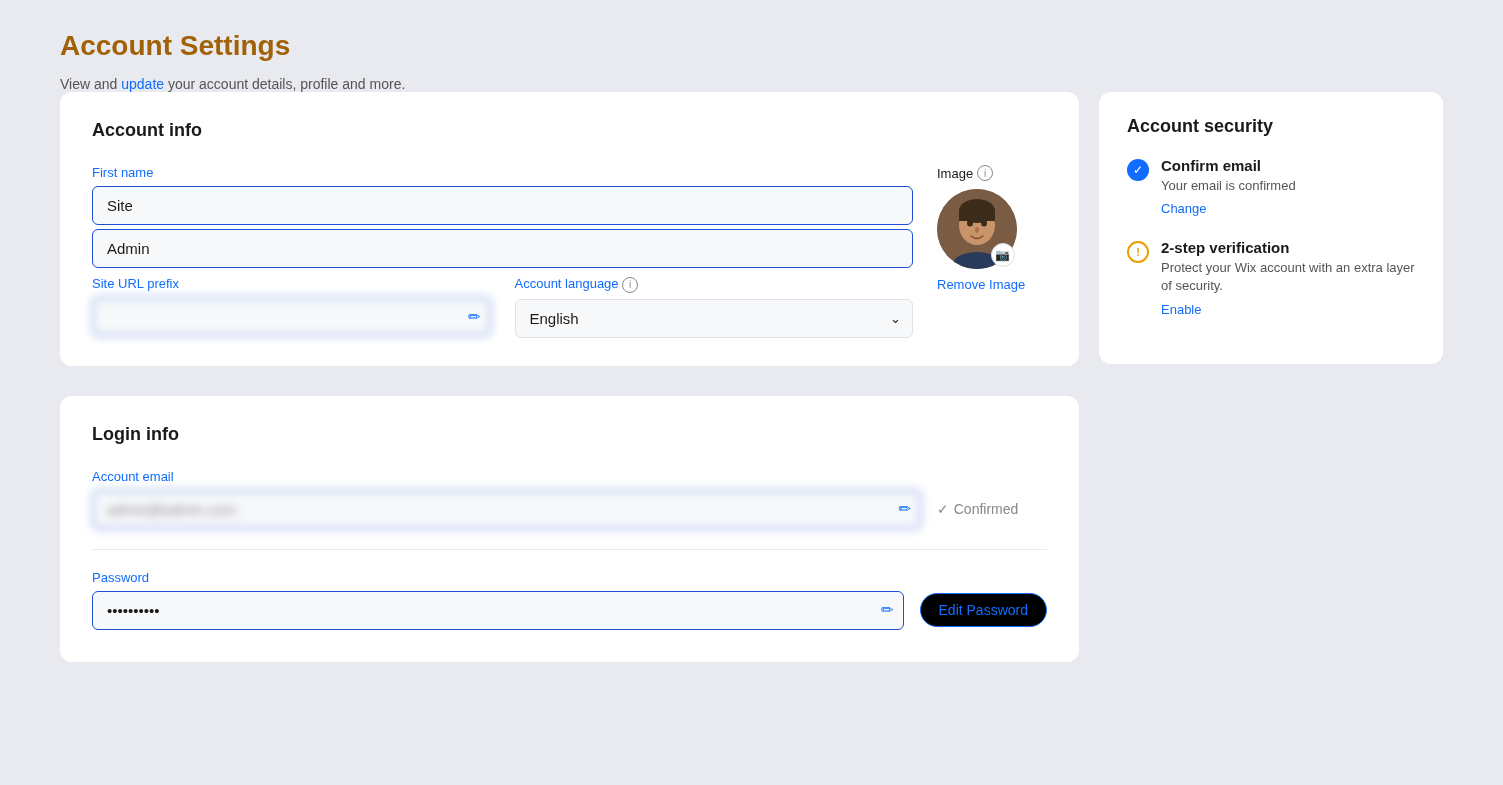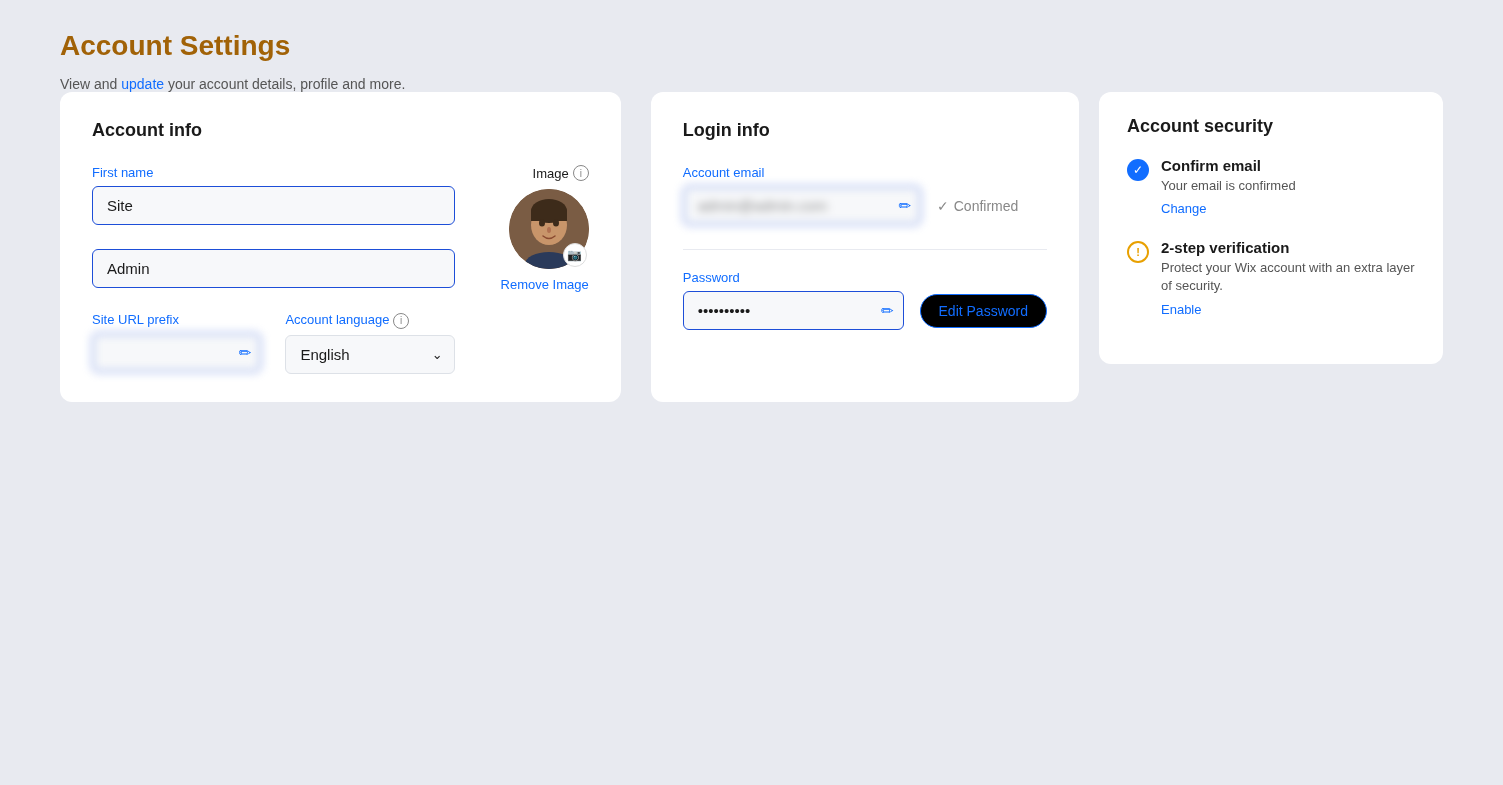--- a/index.html
+++ b/index.html
@@ -24,20 +24,21 @@
       text-decoration: none;
     }
     .layout {
       display: flex;
       gap: 20px;
       align-items: flex-start;
     }
     .main-col {
       flex: 1;
       display: flex;
+      flex-direction: column;
       gap: 30px;
     }
     .card {
       background: #fff;
       border-radius: 12px;
       padding: 28px 32px;
     }
     .card-title {
       font-size: 18px;
       font-weight: 700;
@@ -51,21 +52,21 @@
       padding: 24px 28px;
     }
     .sidebar-card-title {
       font-size: 18px;
       font-weight: 700;
       color: #1a1a1a;
       margin-bottom: 20px;
     }
     
     .form-row {
-      margin-bottom: 24px;
+      margin-bottom: 4px;
     }
     .form-label {
       font-size: 13px;
       color: #116dff;
       margin-bottom: 6px;
       display: block;
     }
     .form-input {
       width: 100%;
       border: 1px solid #1d4ed8;
@@ -80,21 +81,21 @@
       display: flex;
       gap: 24px;
       align-items: flex-start;
     }
     .col-left {
       flex: 1;
     }
     .image-section {
       display: flex;
       flex-direction: column;
-      align-items: flex-end;
+      align-items: flex-start;
       gap: 8px;
       min-width: 110px;
     }
     .image-label {
       font-size: 13px;
       color: #1a1a1a;
       display: flex;
       align-items: center;
       gap: 4px;
     }

